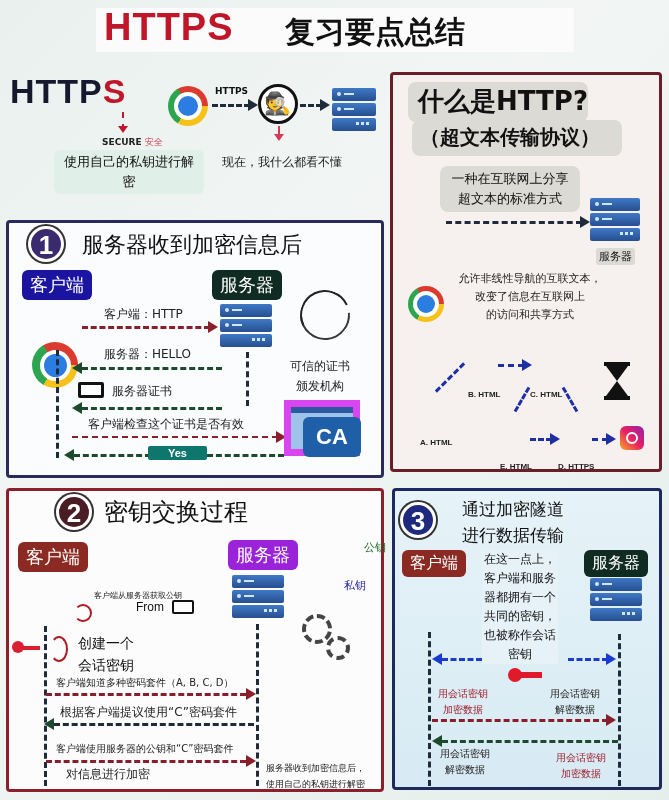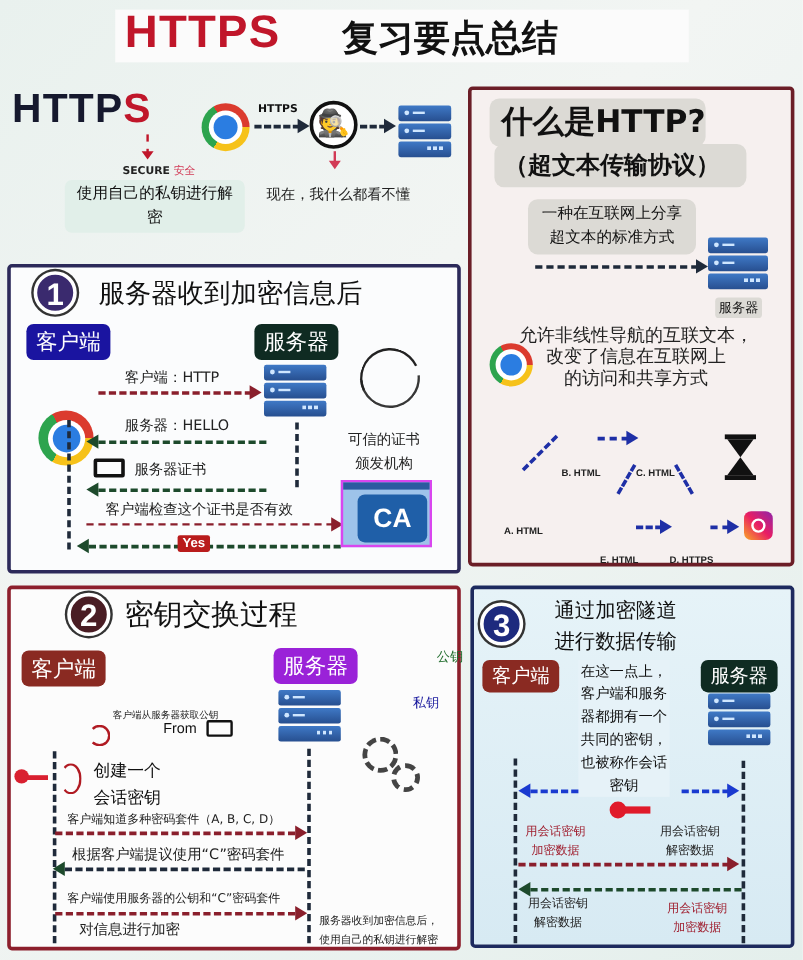--- a/index.html
+++ b/index.html
@@ -125,27 +125,27 @@
 <div class="abs txt" style="left:112px;top:383px;">服务器证书</div>
 <div class="abs arrow-l" style="left:72px;top:402px;border-right-color:#1d4a2c;"></div>
 <div class="abs dash-h" style="left:82px;top:407px;width:140px;border-top-color:#1d4a2c;"></div>
 
 <div class="abs txt" style="left:88px;top:416px;">客户端检查这个证书是否有效</div>
 <div class="abs dash-h" style="left:72px;top:436px;width:206px;border-top:2px dashed #8a1f2c;"></div>
 <div class="abs arrow-r" style="left:276px;top:431px;border-left-color:#8a1f2c;"></div>
 
 <div class="abs arrow-l" style="left:64px;top:449px;border-right-color:#1d4a2c;"></div>
 <div class="abs dash-h" style="left:74px;top:454px;width:210px;border-top-color:#1d4a2c;"></div>
-<div class="abs" style="left:148px;top:446px;background:#b91c1c;color:#fff;font-size:11px;font-weight:bold;padding:1px 4px;border-radius:2px;font-family:'Liberation Sans',sans-serif;">Yes</div>
+<div class="abs" style="left:148px;top:446px;background:#0f766e;color:#fff;font-size:11px;font-weight:bold;padding:1px 20px;border-radius:2px;font-family:'Liberation Sans',sans-serif;">Yes</div>
 
 <div class="abs txt" style="left:290px;top:356px;font-size:12px;text-align:center;line-height:20px;">
   <div>可信的证书</div>
   <div>颁发机构</div>
 </div>
-<div class="abs" style="left:284px;top:400px;width:76px;height:56px;background:#9ec3ea;border:2px solid #d946ef;">
+<div class="abs" style="left:284px;top:400px;width:76px;height:56px;background:#9ec3ea;border:7px solid #d946ef;">
   <div style="height:6px;background:#2c5aa0;"></div>
   <div style="position:absolute;left:12px;top:10px;width:58px;height:40px;background:#1f5fa8;border-radius:6px;color:#fff;font-size:22px;font-weight:bold;text-align:center;line-height:40px;font-family:'Liberation Sans',sans-serif;">CA</div>
 </div>
 
 <div class="abs panel maroon" style="left:390px;top:72px;width:272px;height:400px;"></div>
 <div class="abs gray-box" style="left:408px;top:82px;width:180px;height:40px;"></div>
 <div class="abs" style="left:418px;top:84px;font-size:26px;font-weight:bold;">什么是HTTP?</div>
 <div class="abs gray-box" style="left:412px;top:120px;width:210px;height:36px;"></div>
 <div class="abs" style="left:420px;top:124px;font-size:20px;font-weight:bold;">（超文本传输协议）</div>
 
@@ -156,21 +156,21 @@
 <div class="abs chrome" style="left:408px;top:200px;width:36px;height:36px;"></div>
 <div class="abs dash-h" style="left:446px;top:221px;width:136px;"></div>
 <div class="abs arrow-r" style="left:580px;top:216px;"></div>
 <div class="abs server" style="left:590px;top:198px;width:50px;">
   <div class="u"></div>
     <div class="u"></div>
     <div class="u last"></div>
 </div>
 <div class="abs" style="left:596px;top:248px;font-size:11px;background:#dcdad5;padding:1px 3px;border-radius:3px;">服务器</div>
 
-<div class="abs txt" style="left:410px;top:270px;width:240px;text-align:center;font-size:15px;line-height:18px;white-space:normal;">
+<div class="abs txt" style="left:410px;top:270px;width:240px;text-align:center;font-size:11px;line-height:18px;white-space:normal;">
   <div>允许非线性导航的互联文本，</div>
   <div>改变了信息在互联网上</div>
   <div>的访问和共享方式</div>
 </div>
 
 <div class="abs doc" style="left:418px;top:394px;"></div>
 <div class="abs doc-label" style="left:420px;top:438px;">A. HTML</div>
 <div class="abs doc" style="left:466px;top:345px;"></div>
 <div class="abs doc-label" style="left:468px;top:390px;">B. HTML</div>
 <div class="abs doc" style="left:530px;top:345px;"></div>

